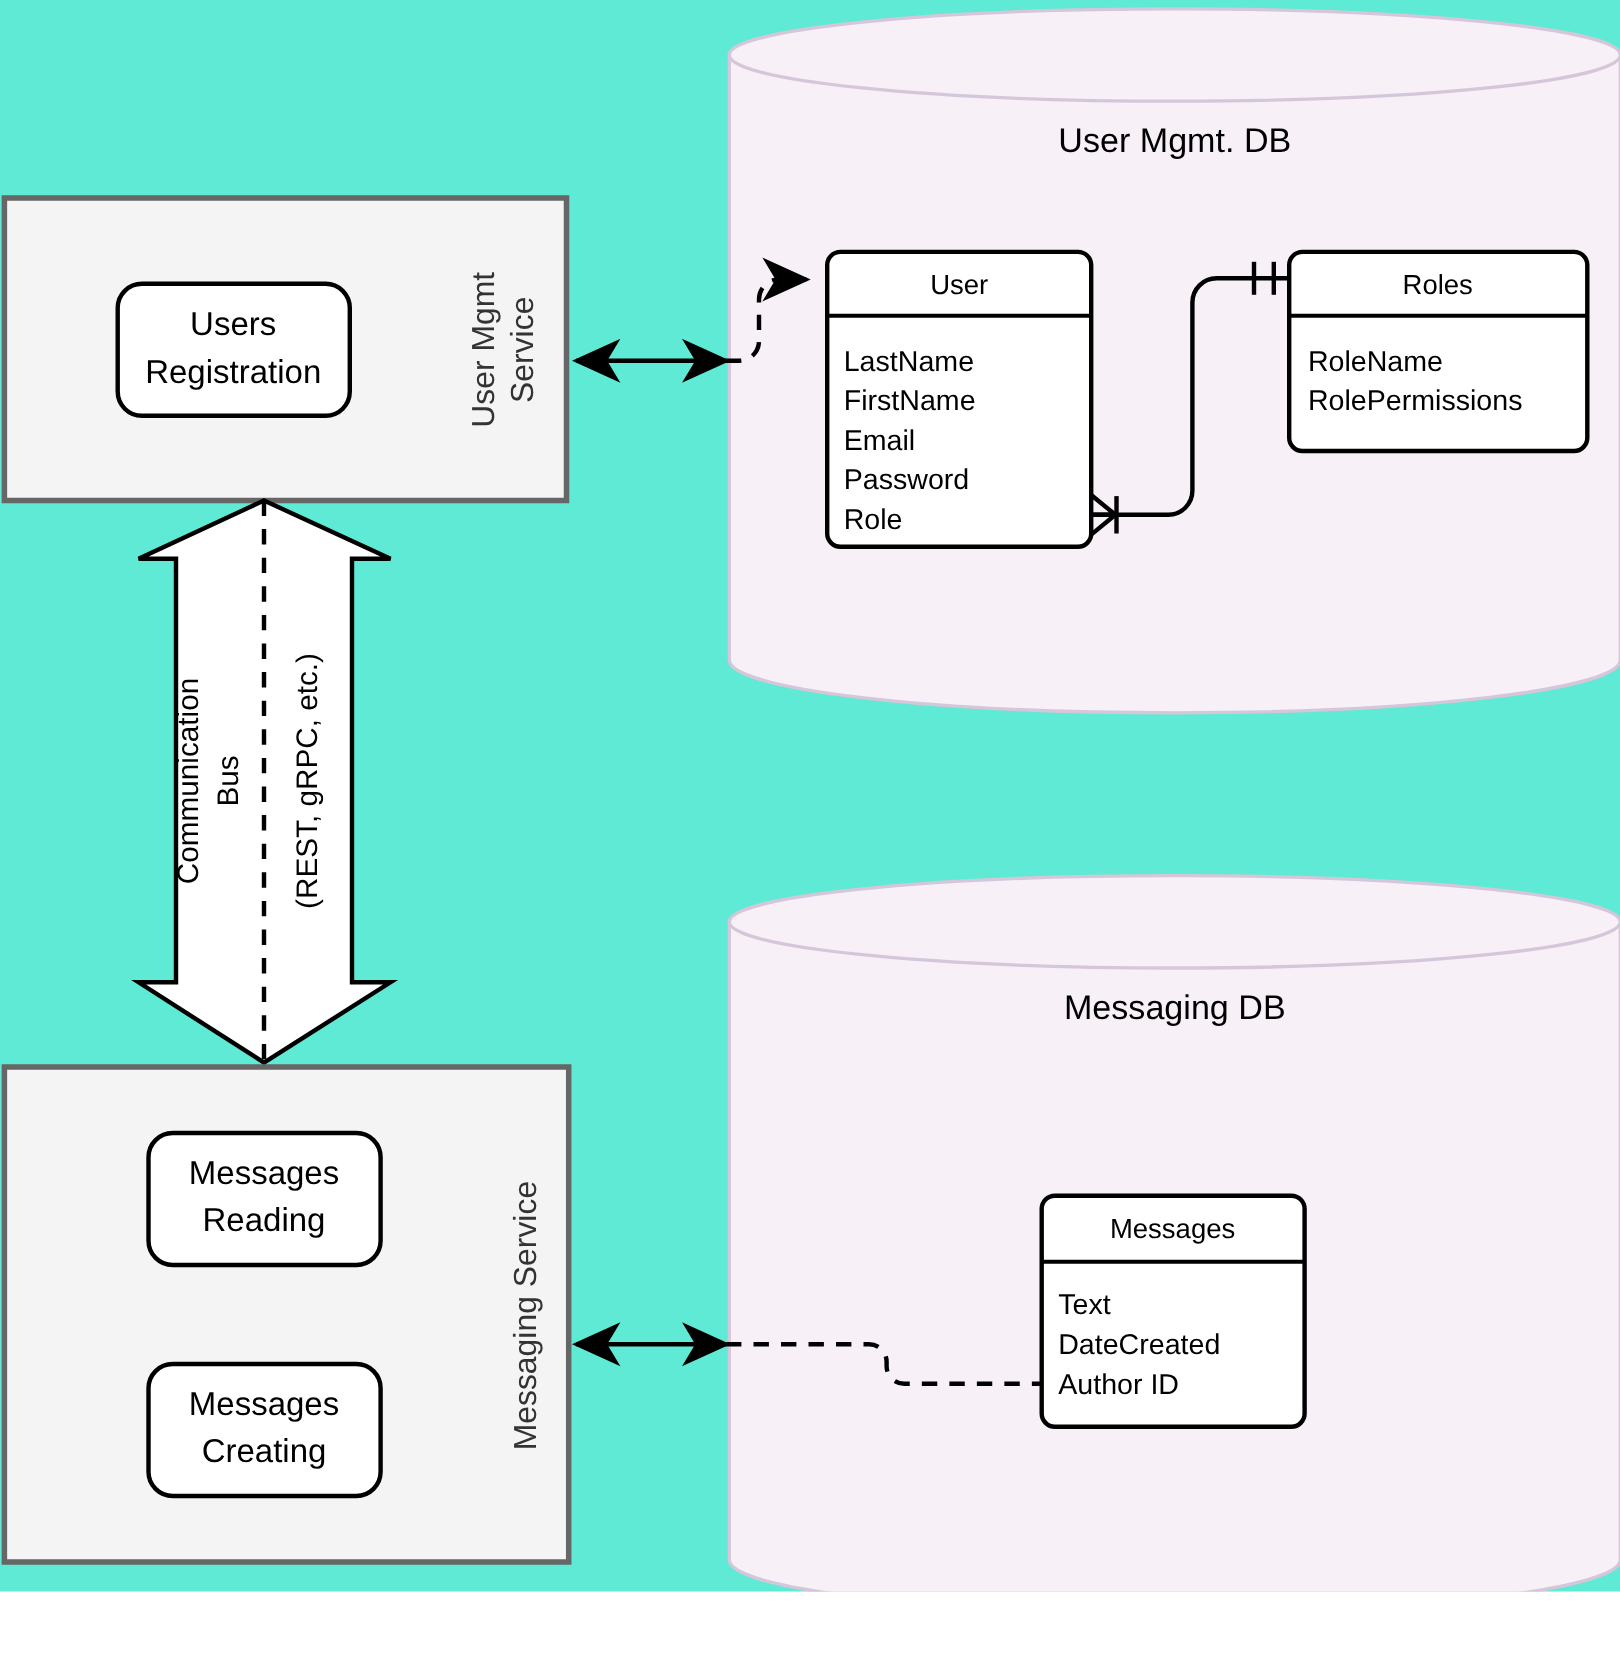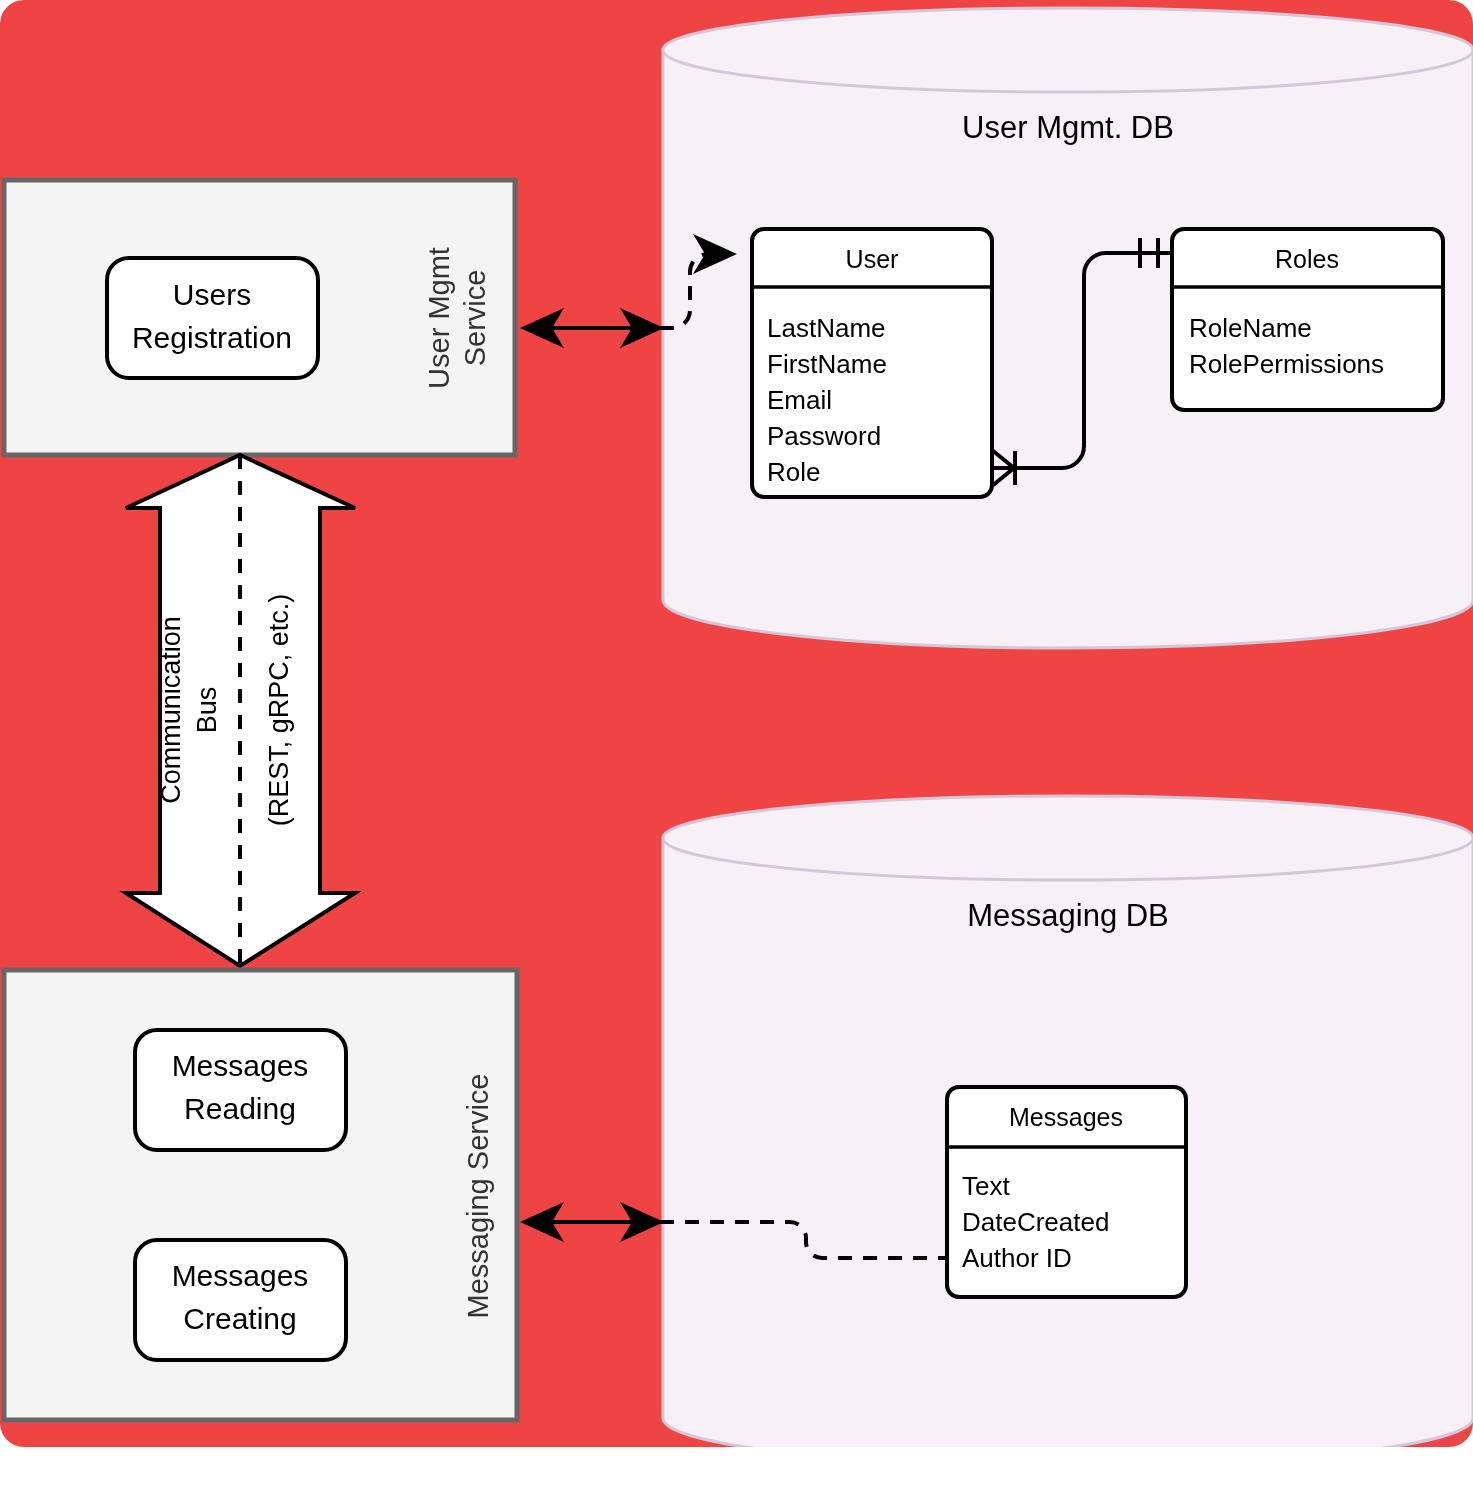--- a/index.html
+++ b/index.html
@@ -4,24 +4,23 @@
 <style>
   html, body {
     margin: 0;
     padding: 0;
     background: #ffffff;
   }
   #canvas {
     position: relative;
     width: 1473px;
     height: 1447px;
-    background: #ef4444;
+    background: #5eead4;
     overflow: hidden;
     font-family: "Liberation Sans", sans-serif;
-    border-radius: 24px;
   }
   svg { display: block; }
   .svg-text {
     font-family: "Liberation Sans", sans-serif;
     fill: #000000;
   }
   .db-title {
     font-size: 31px;
     text-anchor: middle;
     dominant-baseline: middle;

